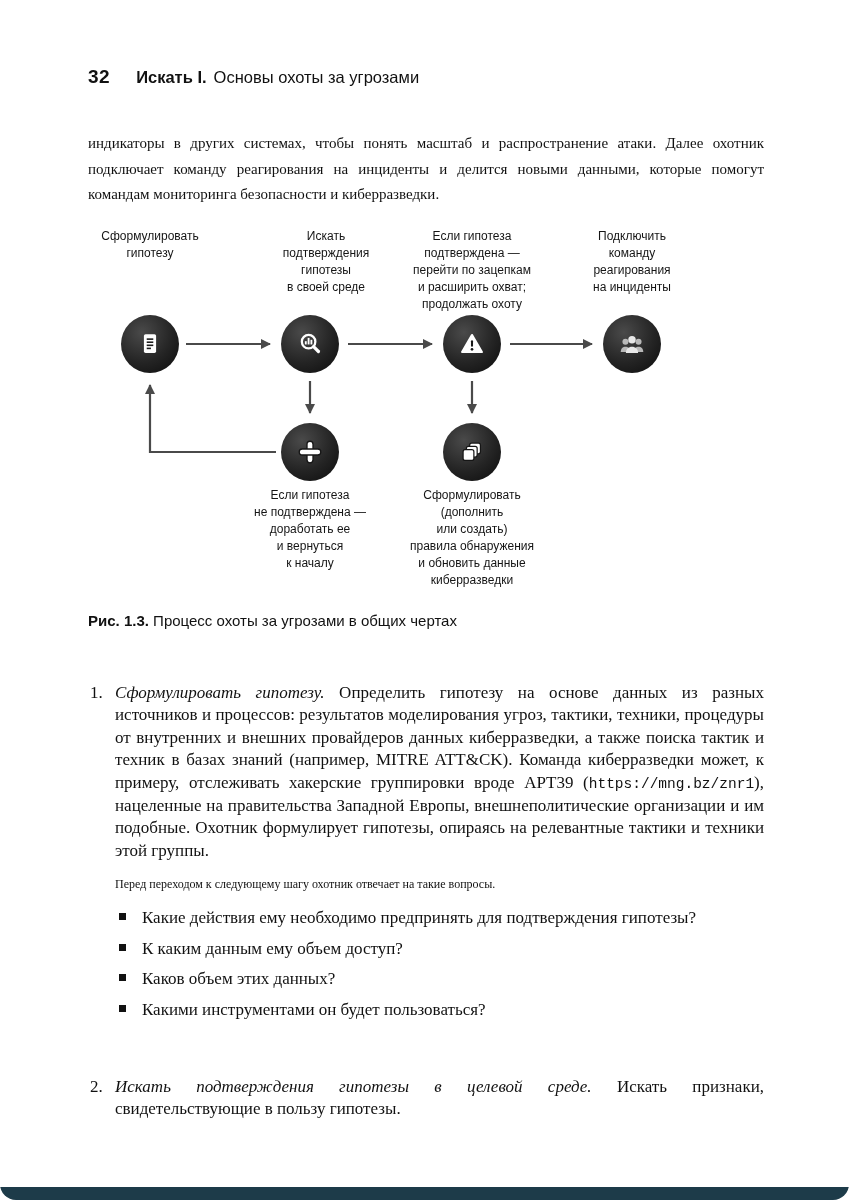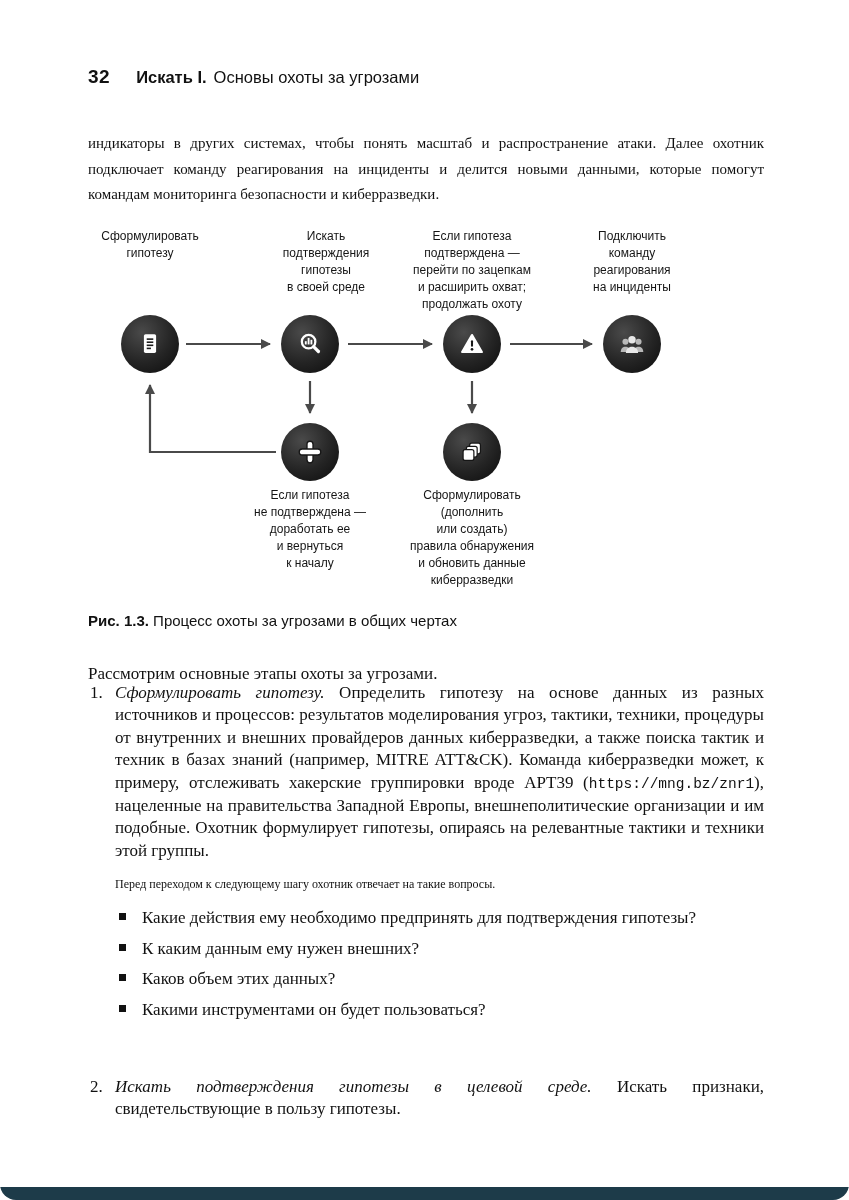--- a/index.html
+++ b/index.html
@@ -157,30 +157,29 @@
     <div class="dlabel" style="left:298px;top:265px;">Сформулировать
 (дополнить
 или создать)
 правила обнаружения
 и обновить данные
 киберразведки</div>
   </div>
 
   <p class="caption"><b>Рис. 1.3.</b><span> Процесс охоты за угрозами в общих чертах</span></p>
 
-  <p class="lead">Рассмотрим основные этапы охоты за угрозами.</p>
 
   <div class="list-item" style="top:682px;">
     <span class="li-num">1.</span>
     <div class="li-body">
       <p class="li-main"><i>Сформулировать гипотезу.</i><span> Определить гипотезу на основе данных из разных источников и процессов: результатов моделирования угроз, тактики, техники, процедуры от внутренних и внешних провайдеров данных киберразведки, а также поиска тактик и техник в базах знаний (например, MITRE ATT&amp;CK). Команда киберразведки может, к примеру, отслеживать хакерские группировки вроде APT39 (</span><span class="mono">https://mng.bz/znr1</span><span>), нацеленные на правительства Западной Европы, внешнеполитические организации и им подобные. Охотник формулирует гипотезы, опираясь на релевантные тактики и техники этой группы.</span></p>
       <p class="followup">Перед переходом к следующему шагу охотник отвечает на такие вопросы.</p>
       <ul class="blist">
         <li class="bli"><span class="bmark"></span><span>Какие действия ему необходимо предпринять для подтверждения гипотезы?</span></li>
-        <li class="bli"><span class="bmark"></span><span>К каким данным ему нужен внешних?</span></li>
+        <li class="bli"><span class="bmark"></span><span>К каким данным ему объем доступ?</span></li>
         <li class="bli"><span class="bmark"></span><span>Каков объем этих данных?</span></li>
         <li class="bli"><span class="bmark"></span></li>
         <li class="bli"><span class="bmark"></span><span>Какими инструментами он будет пользоваться?</span></li>
       </ul>
     </div>
   </div>
 
   <div class="list-item" style="top:1076px;">
     <span class="li-num">2.</span>
     <div class="li-body">

